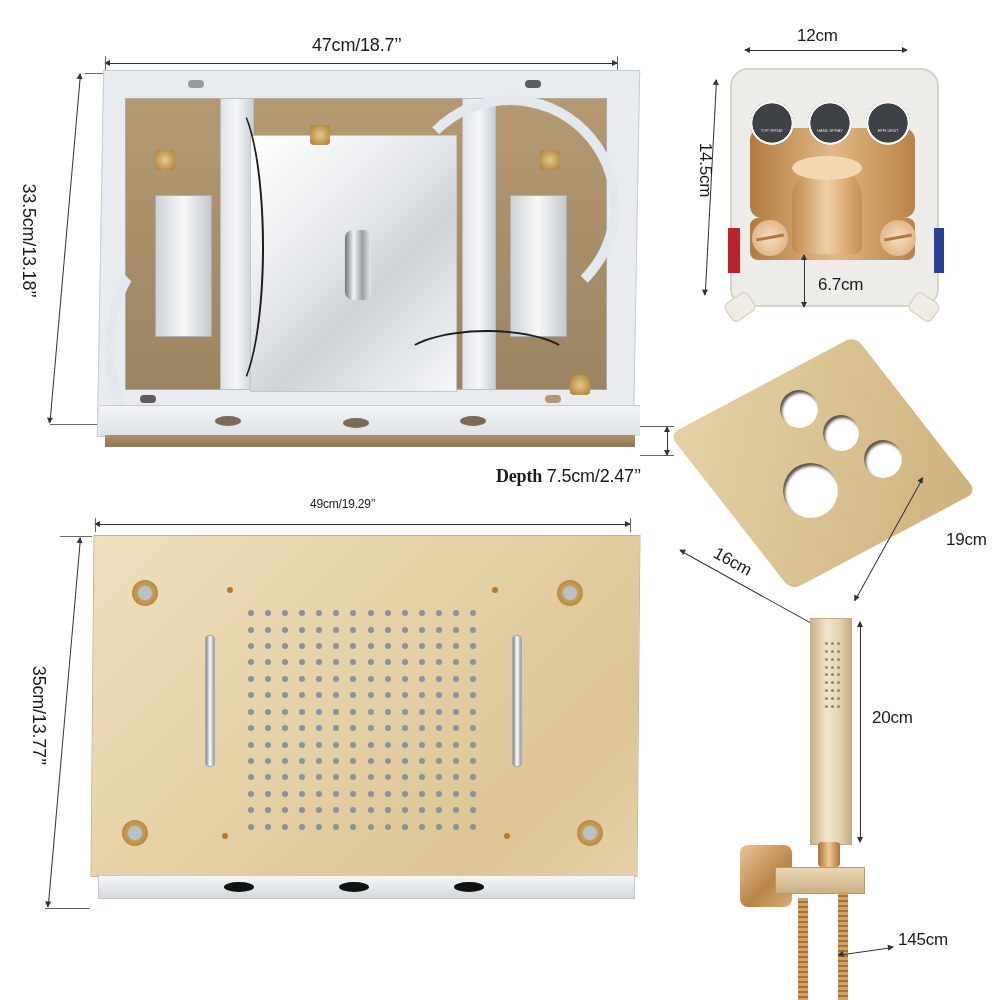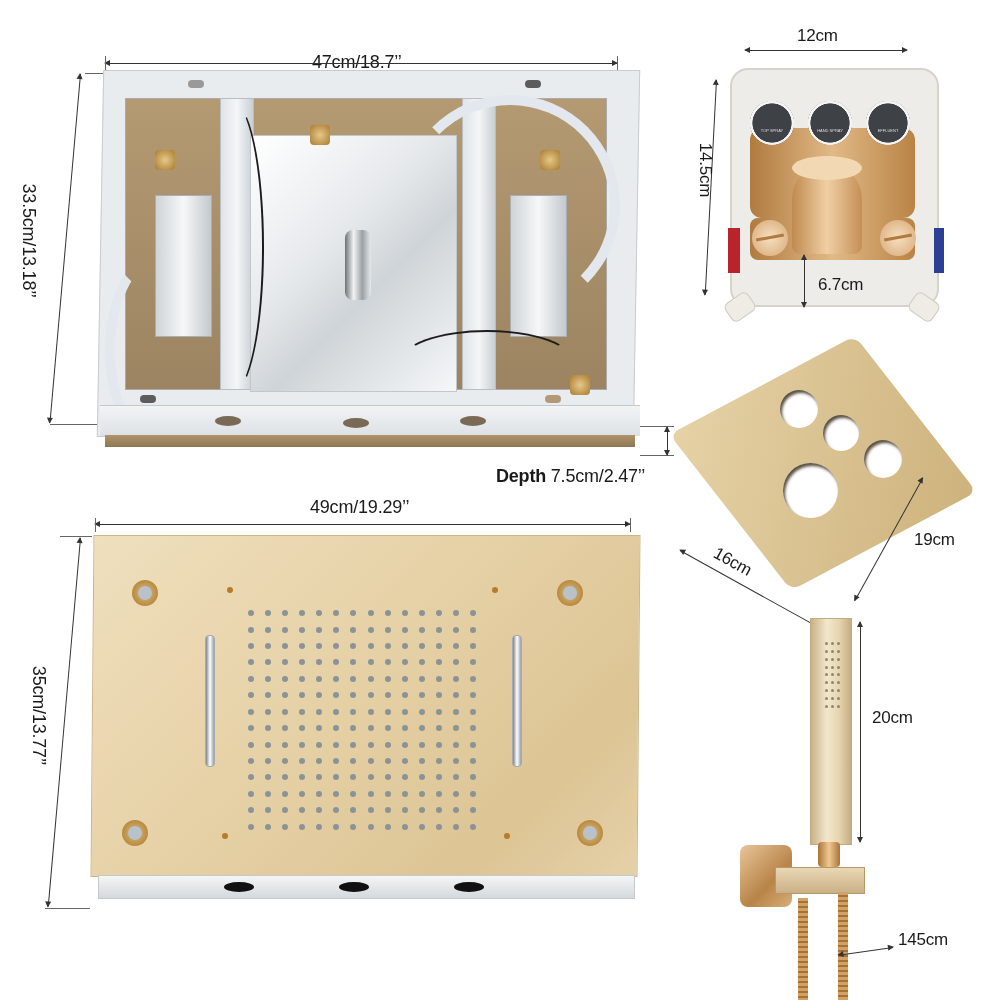--- a/index.html
+++ b/index.html
@@ -71,21 +71,21 @@
   .bracket-plate{position:absolute;left:0;top:235px;width:52px;height:62px;border-radius:8px;background:linear-gradient(135deg,#e8c59a,#b88447 60%,#d8ae78);}
   .bracket-arm{position:absolute;left:35px;top:257px;width:88px;height:25px;background:linear-gradient(180deg,#e9d7b4,#cbb086);border:1px solid #b9986a;}
   .connector{position:absolute;left:78px;top:232px;width:22px;height:25px;border-radius:4px;background:linear-gradient(90deg,#a8733a,#f1c891,#a8733a);}
   .hose-a{position:absolute;left:98px;top:282px;width:10px;height:110px;background:repeating-linear-gradient(180deg,#d3a066 0 3px,#a57233 3px 5px);}
   .hose-b{position:absolute;left:58px;top:288px;width:10px;height:105px;background:repeating-linear-gradient(180deg,#d3a066 0 3px,#a57233 3px 5px);}
 </style>
 </head>
 <body>
 
 <div class="abs">
-  <div class="lbl" style="left:312px;top:52px;font-size:18px;">47cm/18.7’’</div>
+  <div class="lbl" style="left:312px;top:35px;font-size:18px;">47cm/18.7’’</div>
   <div class="arrow-h" style="left:105px;top:63px;width:512px;"></div>
   <div class="tick-v" style="left:105px;top:56px;height:16px;"></div>
   <div class="tick-v" style="left:617px;top:56px;height:16px;"></div>
 </div>
 
 <div class="abs">
   <div class="tick-h" style="left:85px;top:73px;width:18px;"></div>
   <div class="tick-h" style="left:50px;top:424px;width:50px;"></div>
   <div class="arrow-v" style="left:80px;top:74px;height:350px;transform:rotate(5deg);transform-origin:top;"></div>
   <div class="lbl" style="left:-32px;top:230px;font-size:18px;transform:rotate(90deg);background:#fff;padding:0 4px;">33.5cm/13.18’’</div>
@@ -118,21 +118,21 @@
     <div class="hole" style="left:360px;top:10px;"></div>
   </div>
   <div class="frame-base"></div>
 </div>
 
 <div class="abs">
   <div class="tick-h" style="left:640px;top:426px;width:34px;"></div>
   <div class="tick-h" style="left:640px;top:455px;width:34px;"></div>
   <div class="arrow-v" style="left:667px;top:427px;height:28px;"></div>
   <div class="lbl" style="left:496px;top:466px;font-size:18px;">
-    <span class="b" style="font-weight:bold;">Depth</span>
+    <span class="b" style="font-weight:bold;font-family:Liberation Serif, serif;">Depth</span>
     <span>7.5cm/2.47’’</span>
   </div>
 </div>
 
 <div class="abs">
   <div class="lbl" style="left:797px;top:26px;">12cm</div>
   <div class="arrow-h" style="left:745px;top:50px;width:162px;"></div>
 </div>
 <div class="abs">
   <div class="arrow-v" style="left:716px;top:80px;height:215px;transform:rotate(3deg);transform-origin:top;"></div>
@@ -169,25 +169,25 @@
   <div class="plate-hole" style="left:135px;top:77px;width:36px;height:36px;"></div>
   <div class="plate-hole" style="left:176px;top:102px;width:38px;height:38px;"></div>
   <div class="plate-hole" style="left:95px;top:125px;width:55px;height:55px;"></div>
 </div>
 <div class="abs">
   <div class="arrow-h" style="left:680px;top:550px;width:155px;transform:rotate(29deg);transform-origin:left;"></div>
   <div class="lbl" style="left:712px;top:552px;transform:rotate(29deg);">16cm</div>
 </div>
 <div class="abs">
   <div class="arrow-h" style="left:855px;top:600px;width:140px;transform:rotate(-61deg);transform-origin:left;"></div>
-  <div class="lbl" style="left:914px;top:530px;">19cm</div>
-</div>
-
-<div class="abs">
-  <div class="lbl" style="left:310px;top:497px;font-size:18px;">49cm/19.29’’</div>
+  <div class="lbl" style="left:946px;top:530px;">19cm</div>
+</div>
+
+<div class="abs">
+  <div class="lbl" style="left:310px;top:497px;font-size:12px;">49cm/19.29’’</div>
   <div class="arrow-h" style="left:95px;top:524px;width:535px;"></div>
   <div class="tick-v" style="left:95px;top:518px;height:14px;"></div>
   <div class="tick-v" style="left:630px;top:518px;height:14px;"></div>
 </div>
 <div class="abs">
   <div class="tick-h" style="left:60px;top:536px;width:32px;"></div>
   <div class="tick-h" style="left:45px;top:908px;width:45px;"></div>
   <div class="arrow-v" style="left:80px;top:538px;height:370px;transform:rotate(5deg);transform-origin:top;"></div>
   <div class="lbl" style="left:-15px;top:705px;font-size:18px;transform:rotate(90deg);background:#fff;padding:0 4px;">35cm/13.77’’</div>
 </div>

